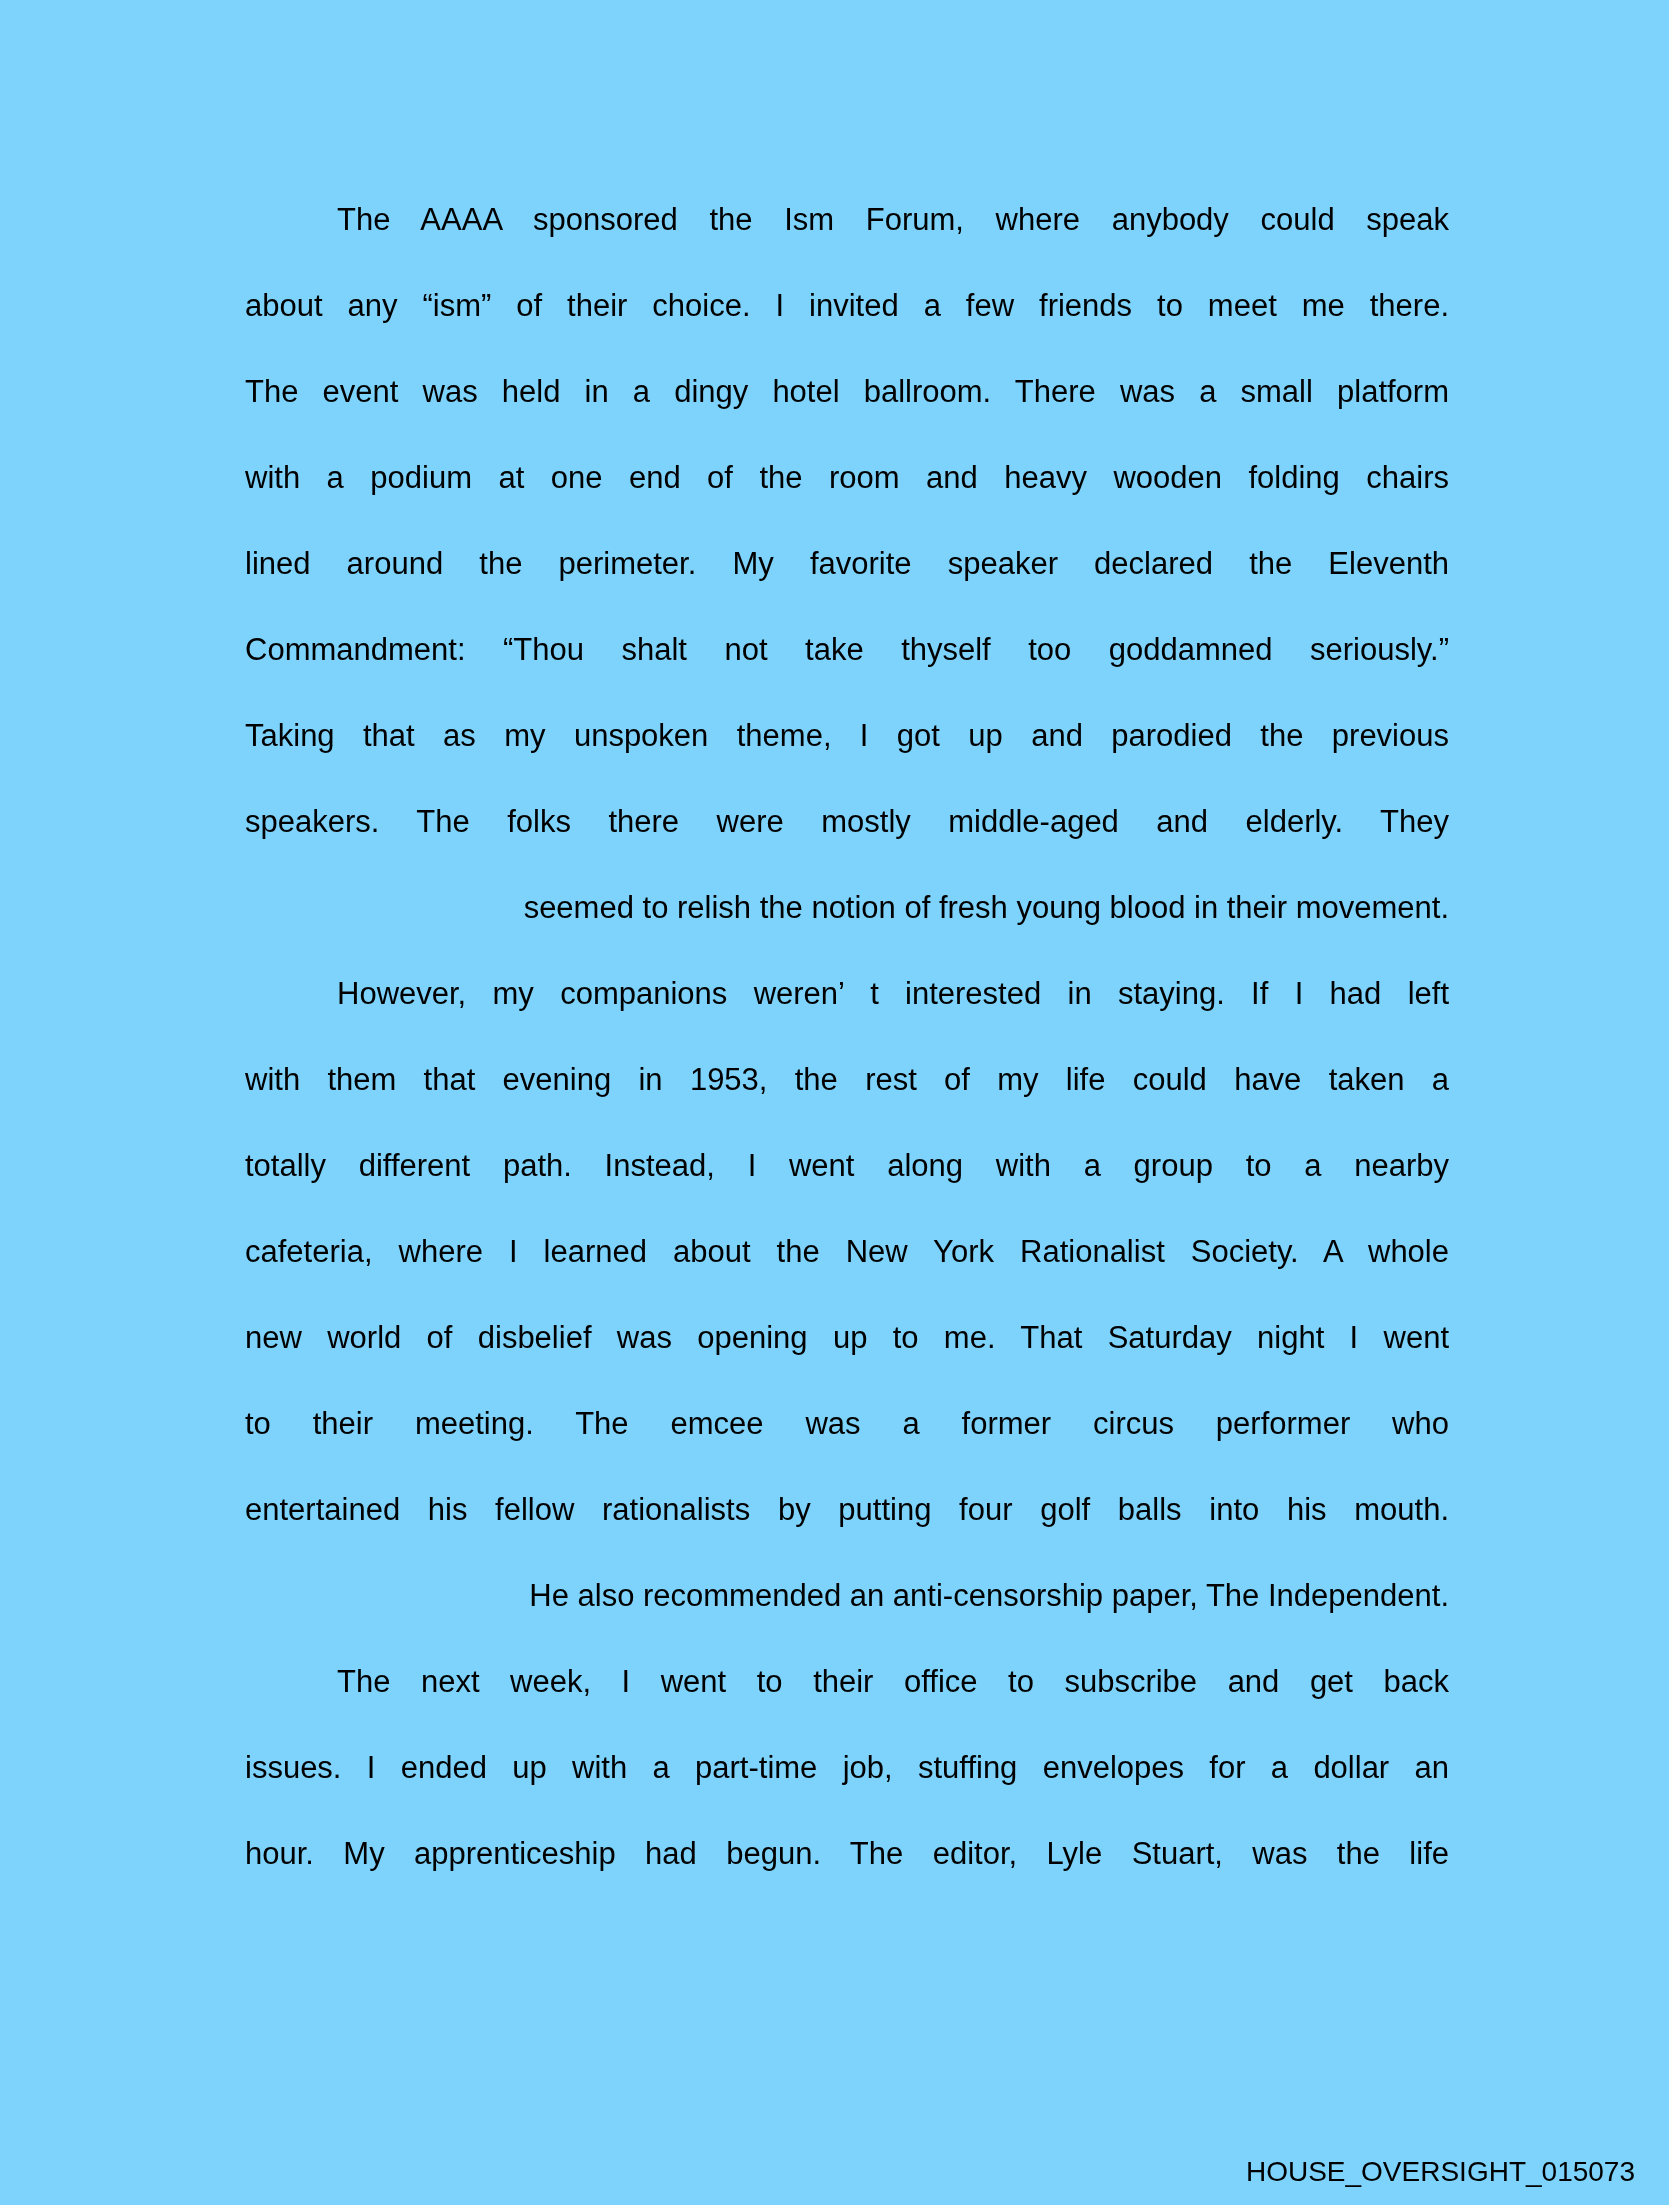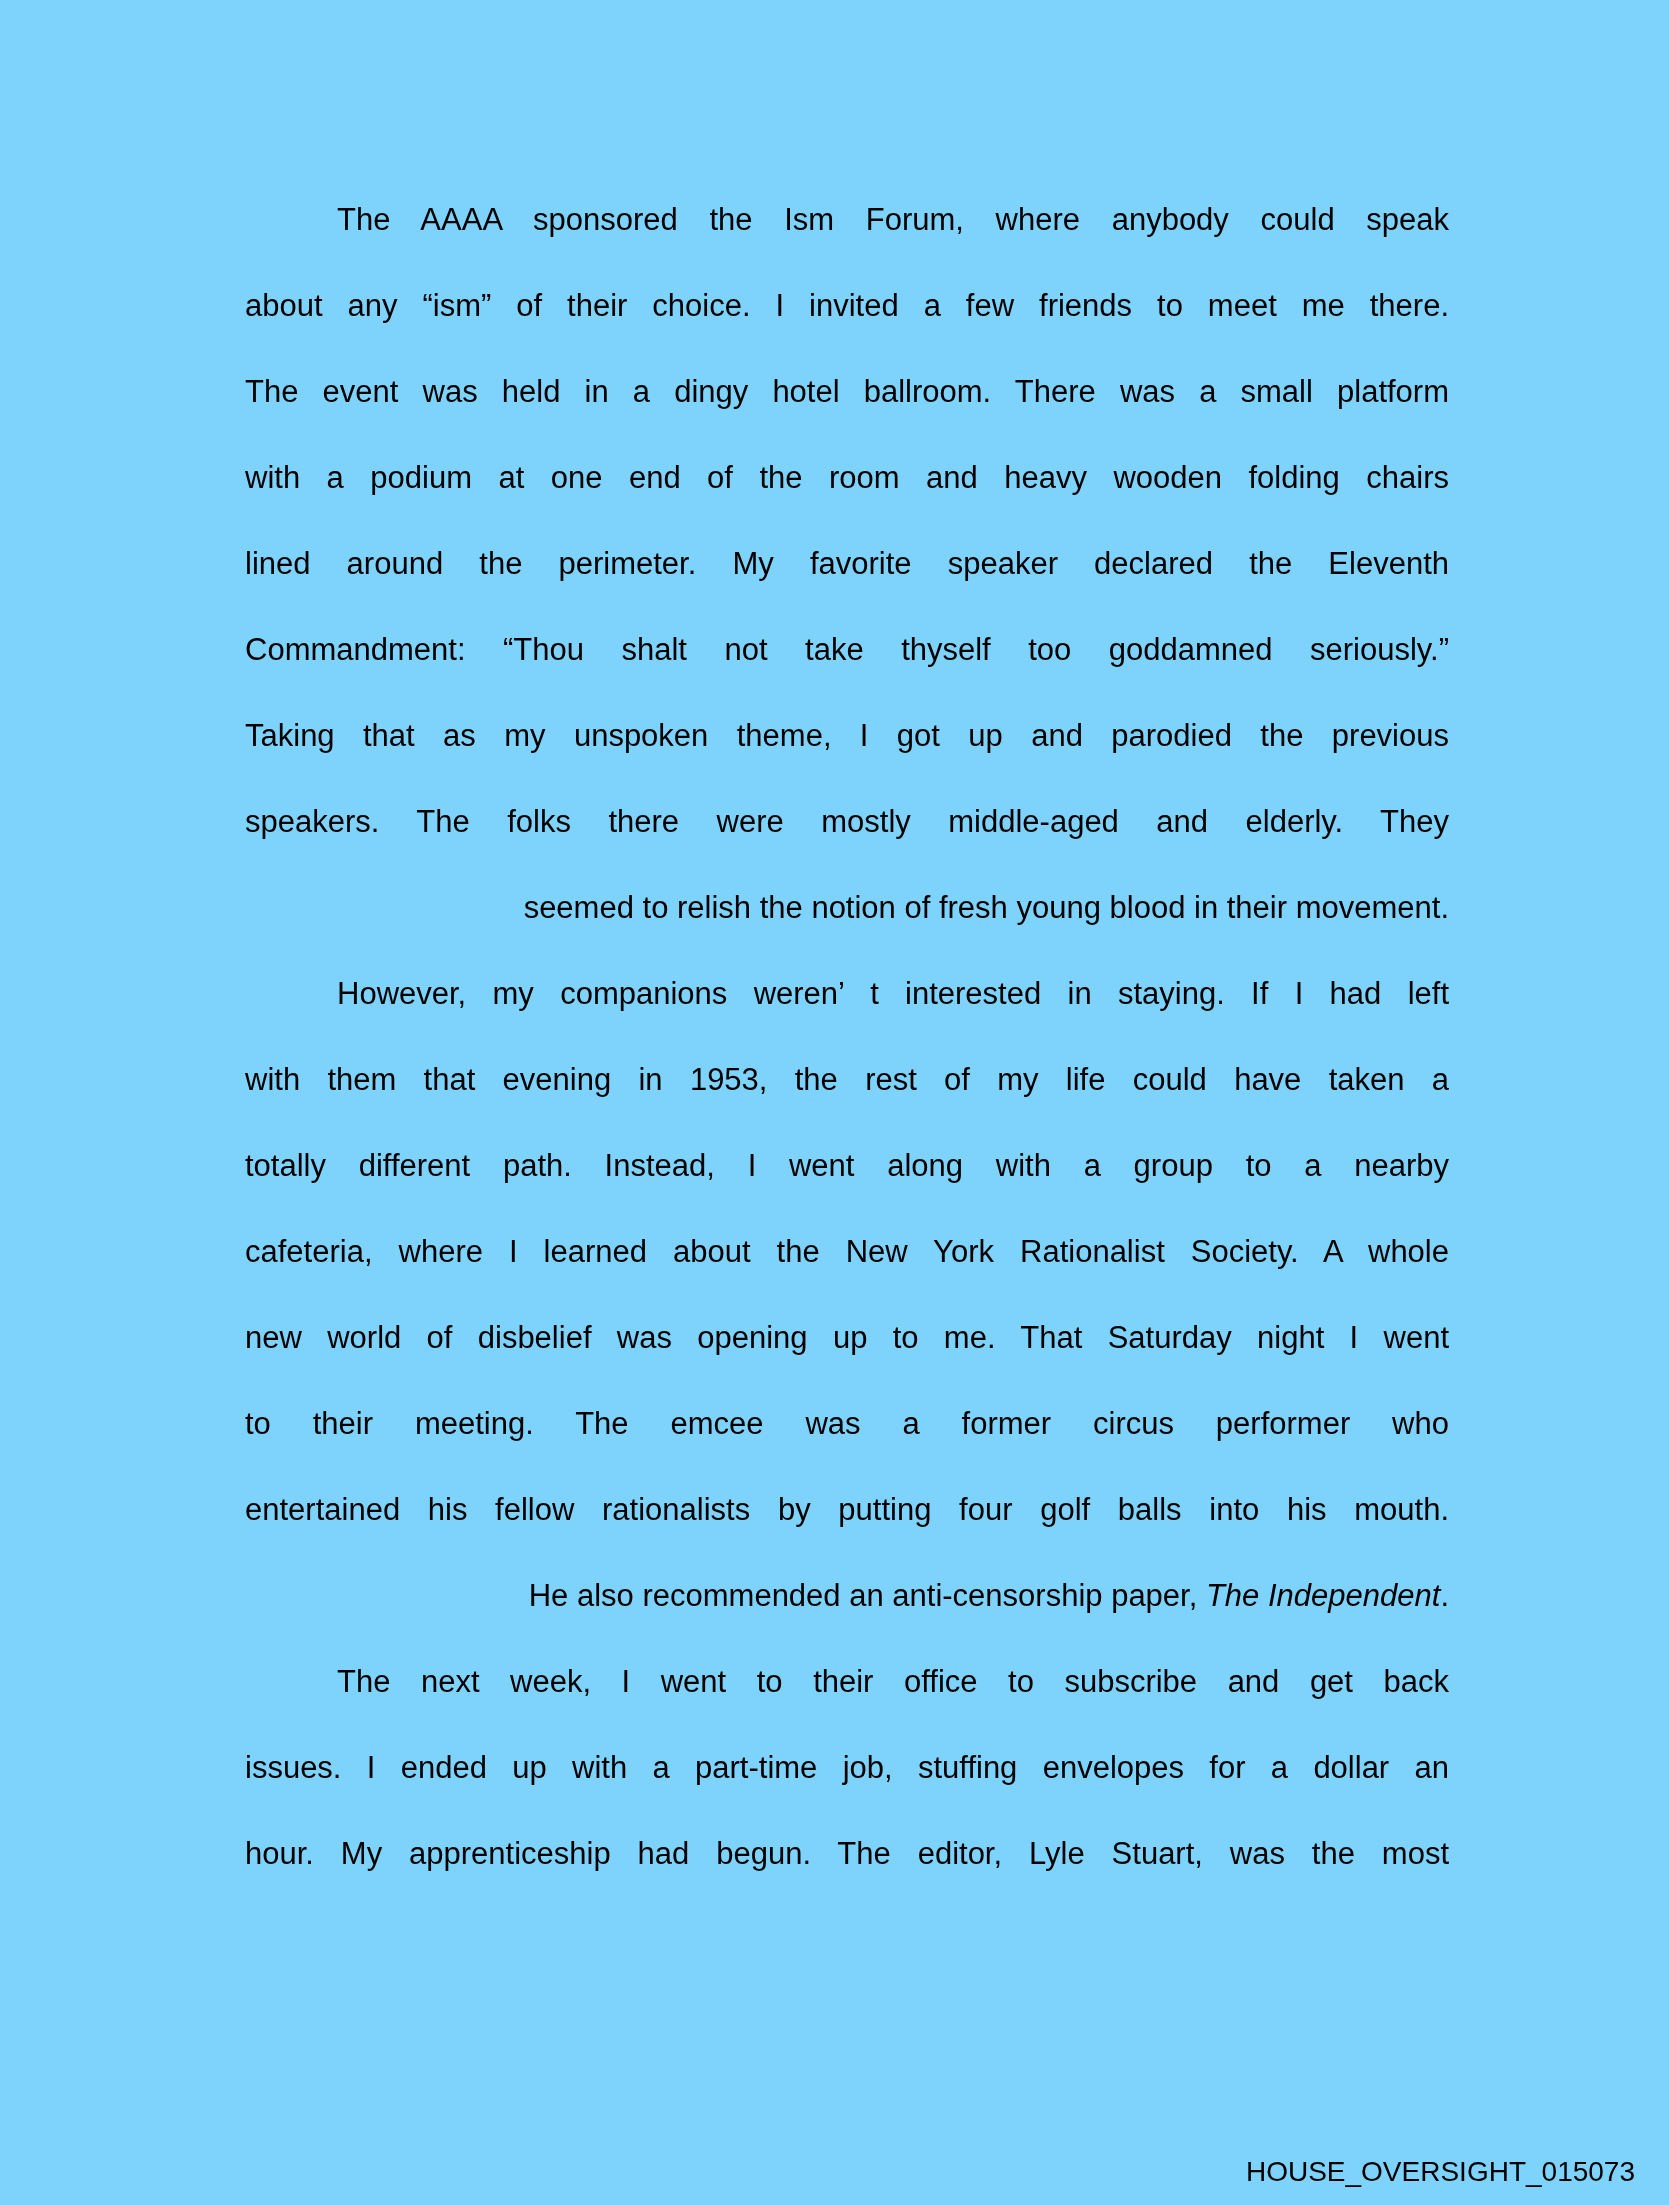--- a/index.html
+++ b/index.html
@@ -30,21 +30,20 @@
     text-align: right;
   }
   .line.justify {
     text-align: justify;
     text-align-last: justify;
   }
   .line.indent {
     padding-left: 92px;
   }
   .italic {
-    font-style: italic;
   }
   .bates {
     position: absolute;
     top: 2155px;
     right: 34px;
     font-size: 28px;
     line-height: 34px;
     font-family: "Liberation Sans", sans-serif;
     color: #000000;
   }
@@ -77,21 +76,21 @@
       <div class="line justify">to their meeting. The emcee was a former circus performer who</div>
       <div class="line justify">entertained his fellow rationalists by putting four golf balls into his mouth.</div>
       <div class="line">
         <span>He also recommended an anti-censorship paper, </span><span class="italic">The Independent</span><span>.</span>
       </div>
     </div>
 
     <div>
       <div class="line justify indent">The next week, I went to their office to subscribe and get back</div>
       <div class="line justify">issues. I ended up with a part-time job, stuffing envelopes for a dollar an</div>
-      <div class="line justify">hour. My apprenticeship had begun. The editor, Lyle Stuart, was the most</div>
+      <div class="line justify">hour. My apprenticeship had begun. The editor, Lyle Stuart, was the life</div>
     </div>
 
   </div>
 
   <div class="bates">HOUSE_OVERSIGHT_015073</div>
 
 </div>
 
 
 </body></html>

